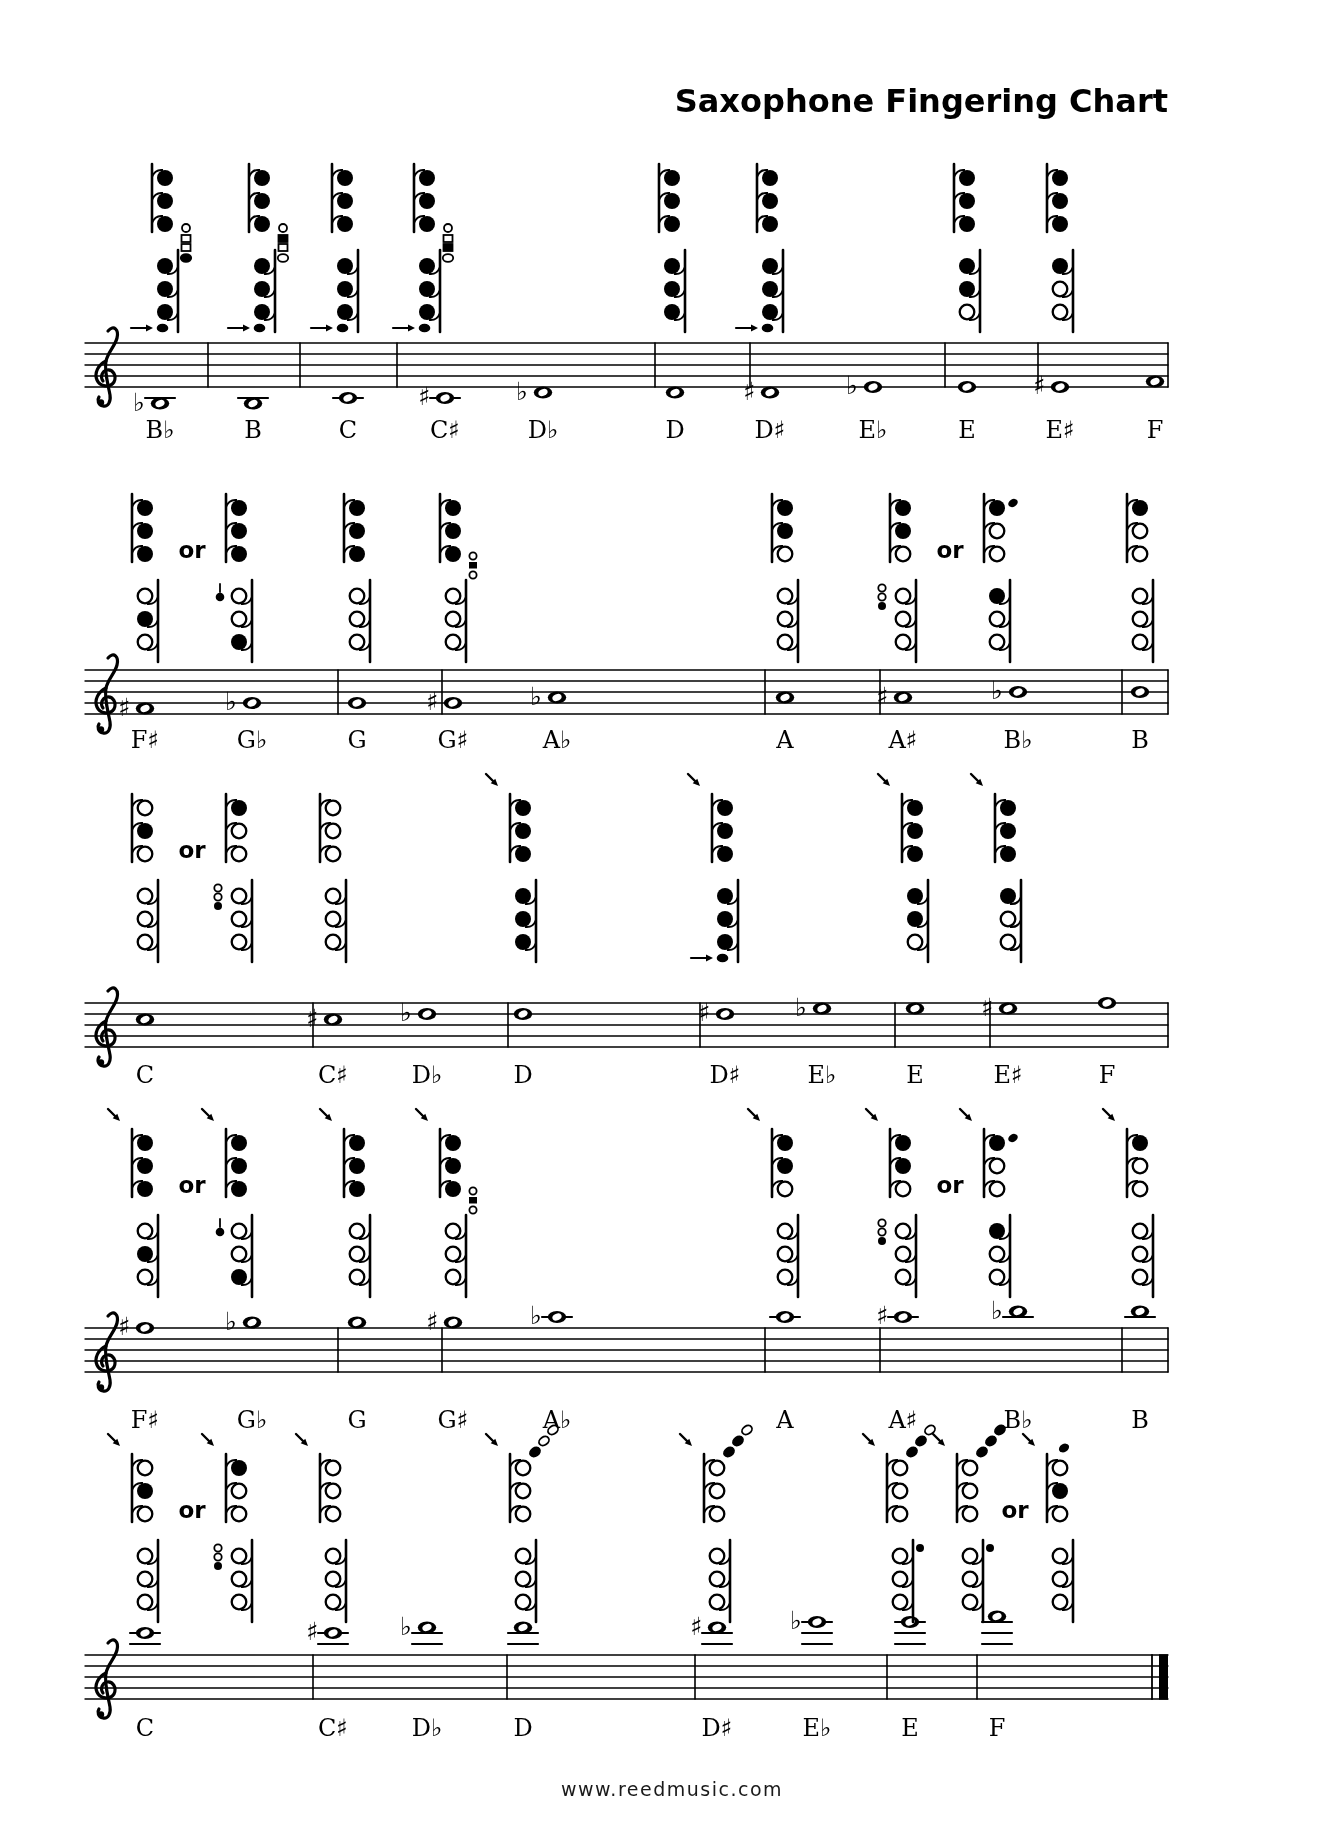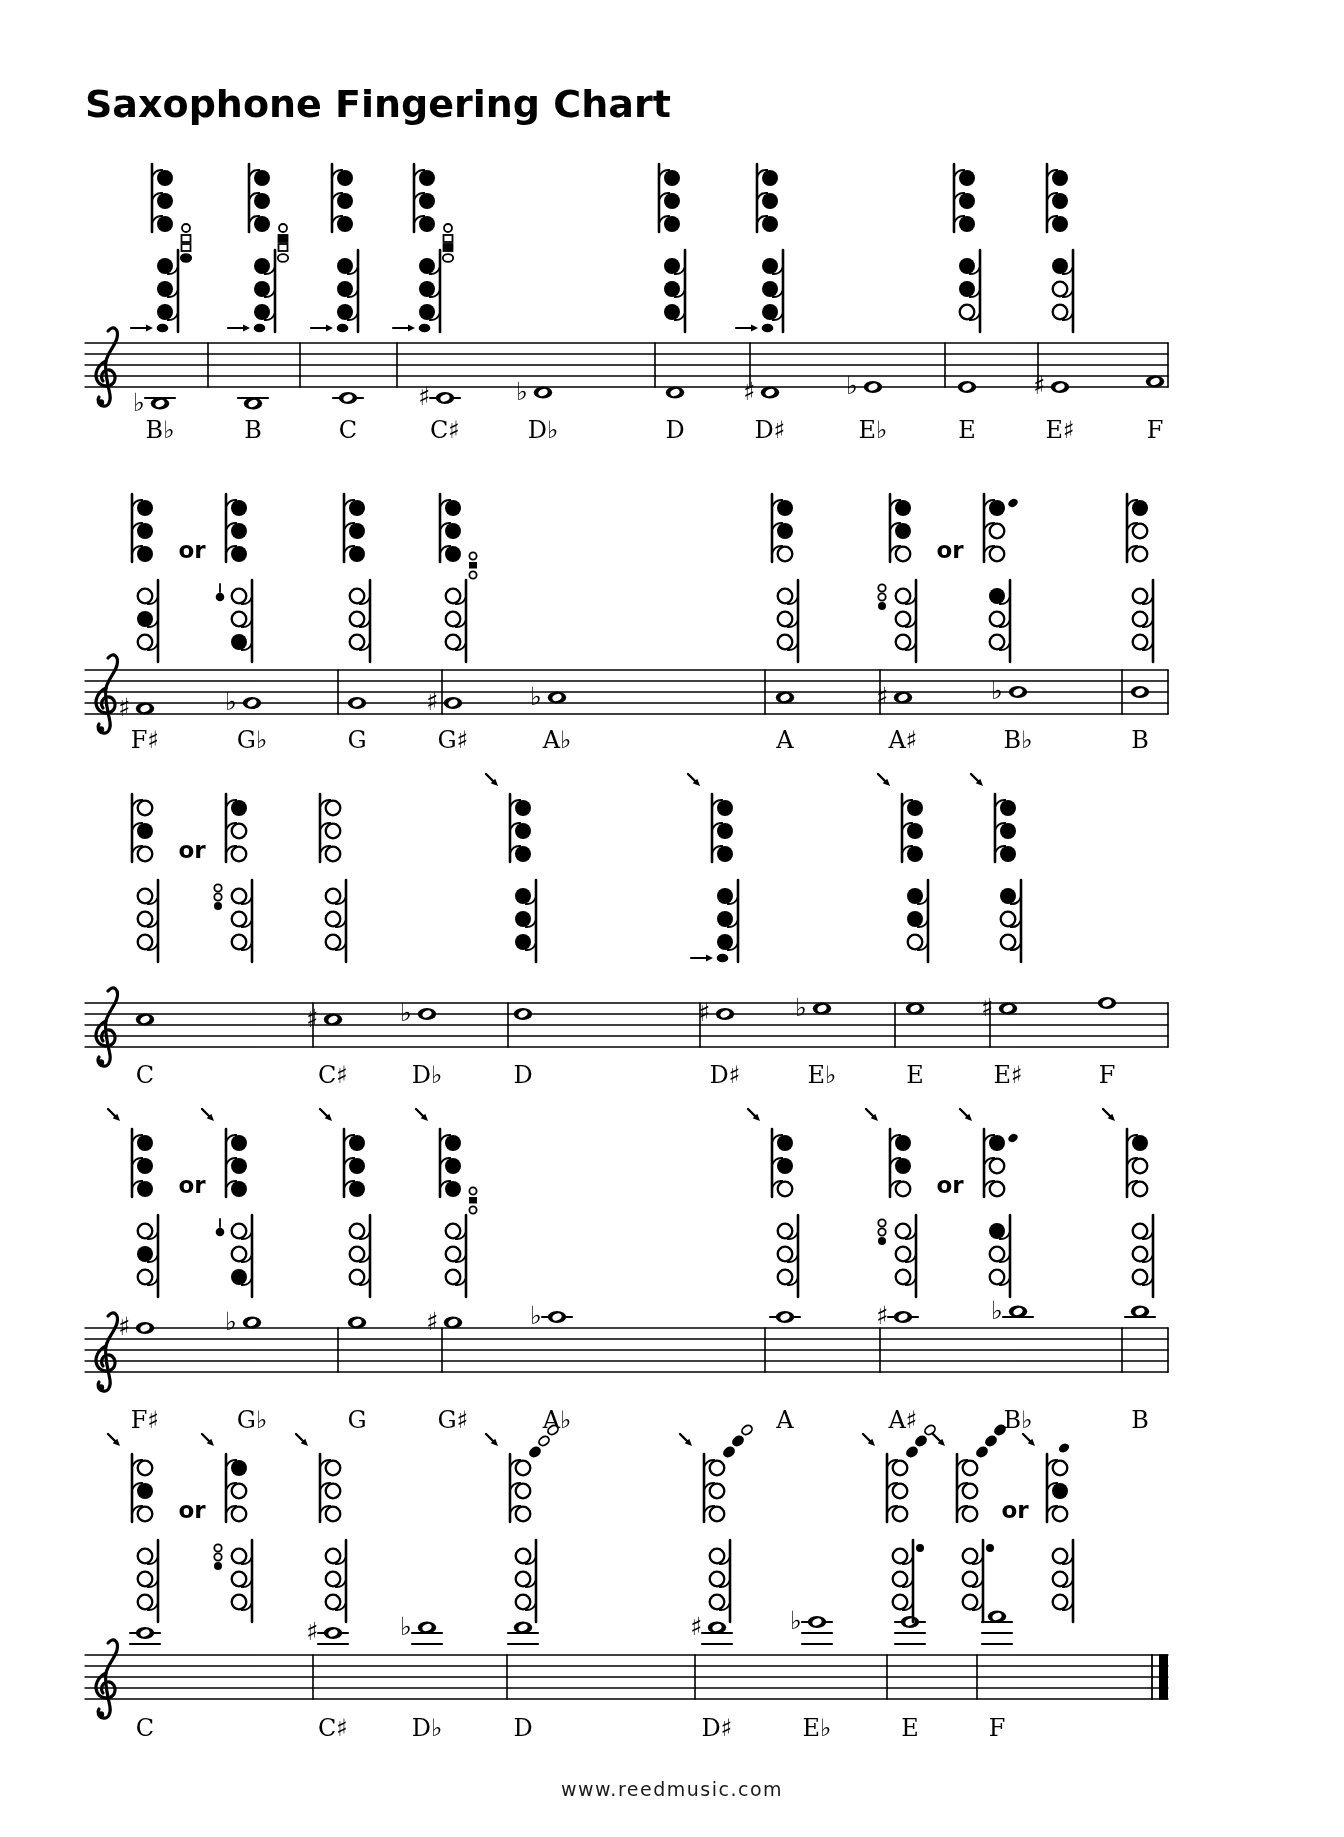--- a/index.html
+++ b/index.html
@@ -1,19 +1,19 @@
 <!DOCTYPE html>
 <html><head>
 <meta charset="utf-8">
 <style>
   html,body{margin:0;padding:0;background:#fff;}
   #page{position:relative;width:1344px;height:1837px;background:#fff;overflow:hidden;
         font-family:"DejaVu Sans",sans-serif;}
-  .title{position:absolute;left:85px;top:82px;width:1083px;text-align:left;
-         font-size:38px;font-weight:bold;color:#000;letter-spacing:0;
+  .title{position:absolute;left:85px;top:82px;width:1083px;text-align:right;
+         font-size:32px;font-weight:bold;color:#000;letter-spacing:0;
          font-family:"DejaVu Sans",sans-serif;}
   .footer{position:absolute;left:0;top:1778px;width:1344px;text-align:center;
           font-size:19px;letter-spacing:1.5px;color:#1a1a1a;
           font-family:"DejaVu Sans",sans-serif;}
   #chart-svg{position:absolute;left:0;top:0;}
   text{fill:#000;}
   .note-label{font-family:"DejaVu Serif","DejaVu Sans",serif;font-size:24px;}
   .acc{font-family:"DejaVu Serif","DejaVu Sans",serif;font-size:25px;}
   .or-label{font-family:"DejaVu Sans",sans-serif;font-size:23px;font-weight:bold;}
 </style>

